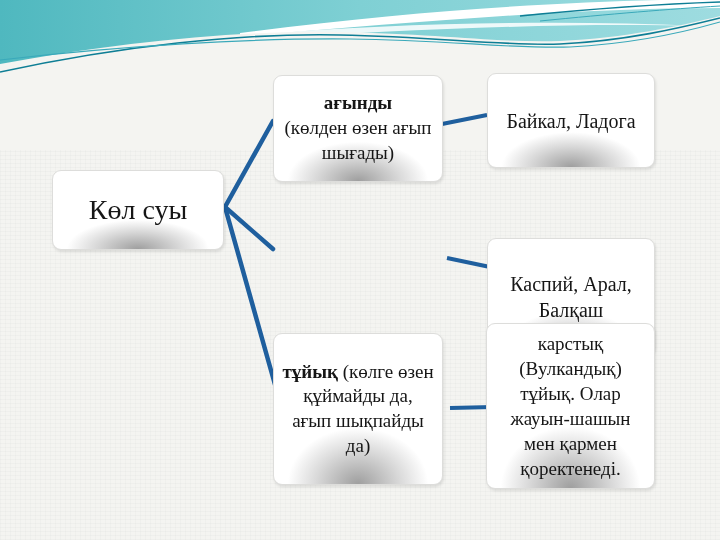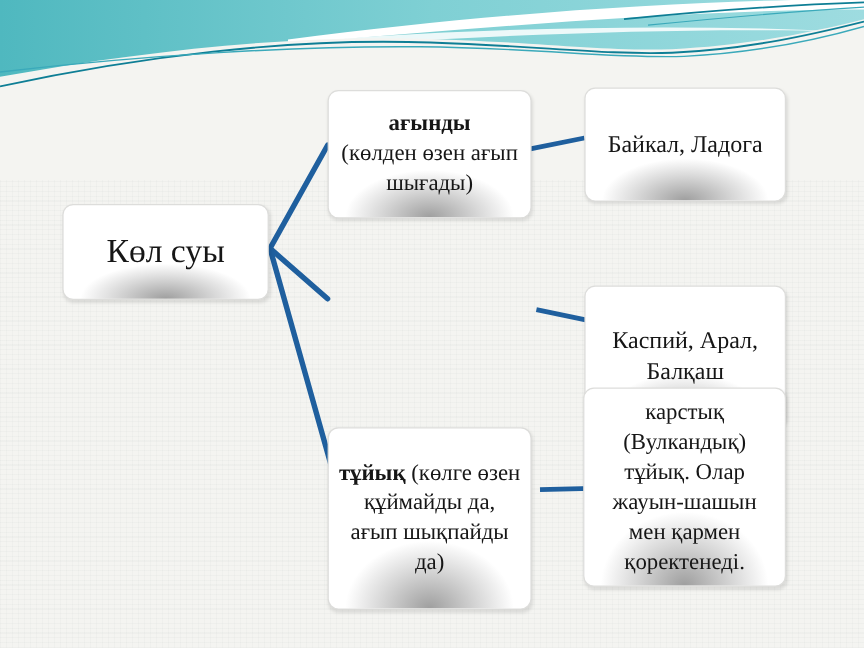--- a/index.html
+++ b/index.html
@@ -35,21 +35,21 @@
     border: 1px solid #dddddb;
     border-radius: 9px;
     box-shadow: 1px 2px 3px rgba(0,0,0,0.10);
     padding: 4px 8px;
     line-height: 1.3;
   }
   .root-node   { left: 52px;  top: 170px; width: 172px; height: 80px;  font-size: 28px; }
   .type-node   { left: 273px; width: 170px; font-size: 19px; }
   .type-node-1 { top: 75px;  height: 107px; }
   .type-node-2 { top: 198px; height: 127px; }
-  .type-node-3 { top: 356px; height: 152px; font-family: Liberation Serif, serif; }
+  .type-node-3 { top: 333px; height: 152px; font-family: Liberation Serif, serif; }
   .example-node { left: 487px; width: 168px; font-size: 20px; }
   .example-node-1 { top: 73px;  height: 95px; }
   .example-node-2 { top: 198px; height: 117px; margin-top: 40px; }
   .example-node-3 { left: 486px; top: 323px; width: 169px; height: 166px; font-size: 19px; line-height: 1.32; }
   .kw { font-weight: bold; }
   .kw.block { display: block; }
 </style>
 </head>
 <body>
 

